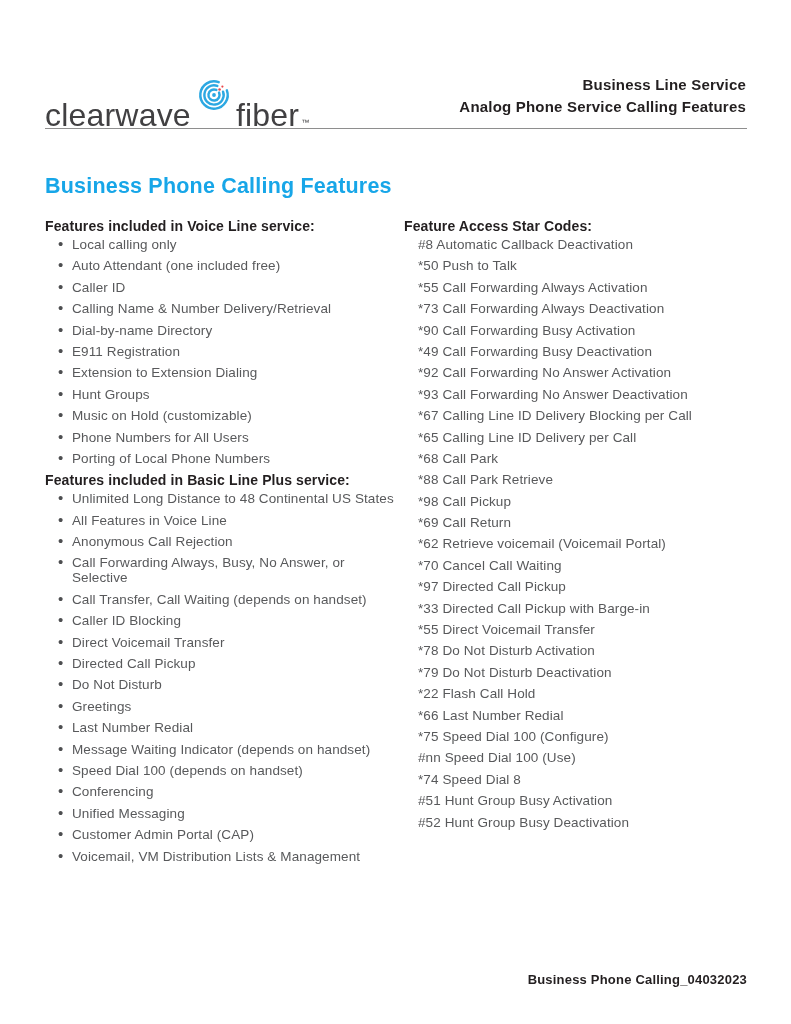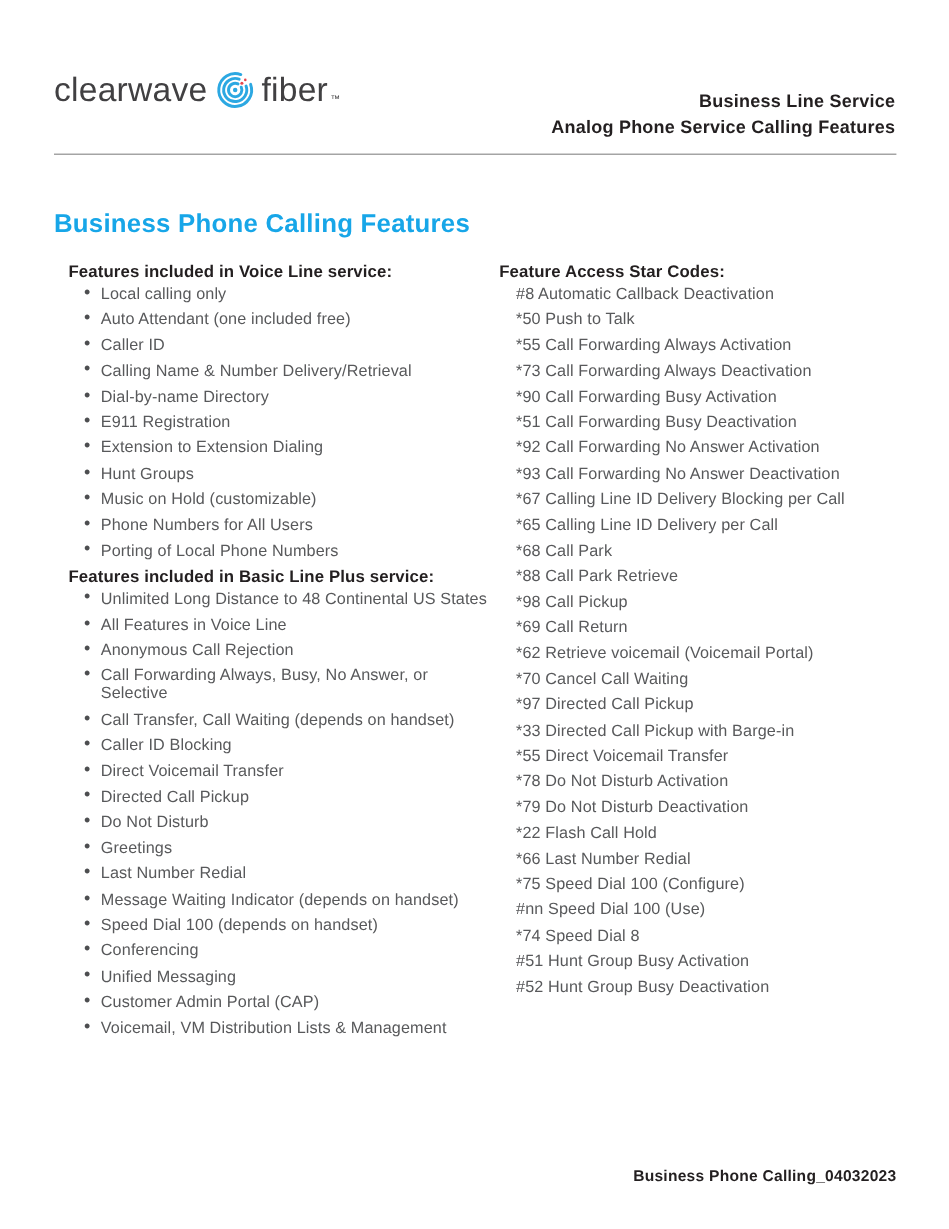--- a/index.html
+++ b/index.html
@@ -9,22 +9,22 @@
     overflow: hidden;
   }
   .page { position: relative; width: 791px; height: 1024px; background: #ffffff; }
 
   
   .logo {
     position: absolute; top: 58px; left: 45px;
     display: flex; align-items: center;
   }
   .logo-text {
-    font-size: 28px; color: #414042; font-weight: 400;
-    letter-spacing: 0.2px; line-height: 34px;
+    font-size: 32px; color: #414042; font-weight: 400;
+    letter-spacing: 0.2px; line-height: 34px; margin-top: 40px;
   }
   .logo-icon { margin: 0 5px 0 6px; display: block; }
   .tm { font-size: 8px; color: #414042; align-self: flex-end; margin: 0 0 5px 2px; }
 
   
   .doc-meta {
     position: absolute; top: 74px; right: 45px;
     text-align: right; color: #231F20; font-weight: 700;
     font-size: 15px; line-height: 21.5px; letter-spacing: 0.2px;
   }
@@ -35,21 +35,21 @@
   }
 
   .title {
     position: absolute; top: 174px; left: 45px; margin: 0;
     font-size: 21.5px; font-weight: 700; color: #17A6E8; letter-spacing: 0.2px;
   }
 
   
   .columns {
     position: absolute; top: 218px; left: 45px; right: 44px;
-    display: flex; align-items: flex-start; margin-left: 12px;
+    display: flex; align-items: flex-start;
   }
   .col-left { width: 359px; flex: 0 0 359px; }
   .col-right { flex: 1; }
 
   .section + .section { margin-top: 6px; }
 
   h2 {
     margin: 0 0 3px 0; font-size: 14px; line-height: 16px;
     font-weight: 700; color: #231F20; letter-spacing: 0.1px;
   }
@@ -142,21 +142,21 @@
     </div>
     <div class="col-right">
       <div class="section">
         <h2>Feature Access Star Codes:</h2>
         <ul class="codes">
             <li>#8 Automatic Callback Deactivation</li>
             <li>*50 Push to Talk</li>
             <li>*55 Call Forwarding Always Activation</li>
             <li>*73 Call Forwarding Always Deactivation</li>
             <li>*90 Call Forwarding Busy Activation</li>
-            <li>*51 Call Forwarding Busy Deactivation</li>
+            <li>*49 Call Forwarding Busy Deactivation</li>
             <li>*92 Call Forwarding No Answer Activation</li>
             <li>*93 Call Forwarding No Answer Deactivation</li>
             <li>*67 Calling Line ID Delivery Blocking per Call</li>
             <li>*65 Calling Line ID Delivery per Call</li>
             <li>*68 Call Park</li>
             <li>*88 Call Park Retrieve</li>
             <li>*98 Call Pickup</li>
             <li>*69 Call Return</li>
             <li>*62 Retrieve voicemail (Voicemail Portal)</li>
             <li>*70 Cancel Call Waiting</li>

